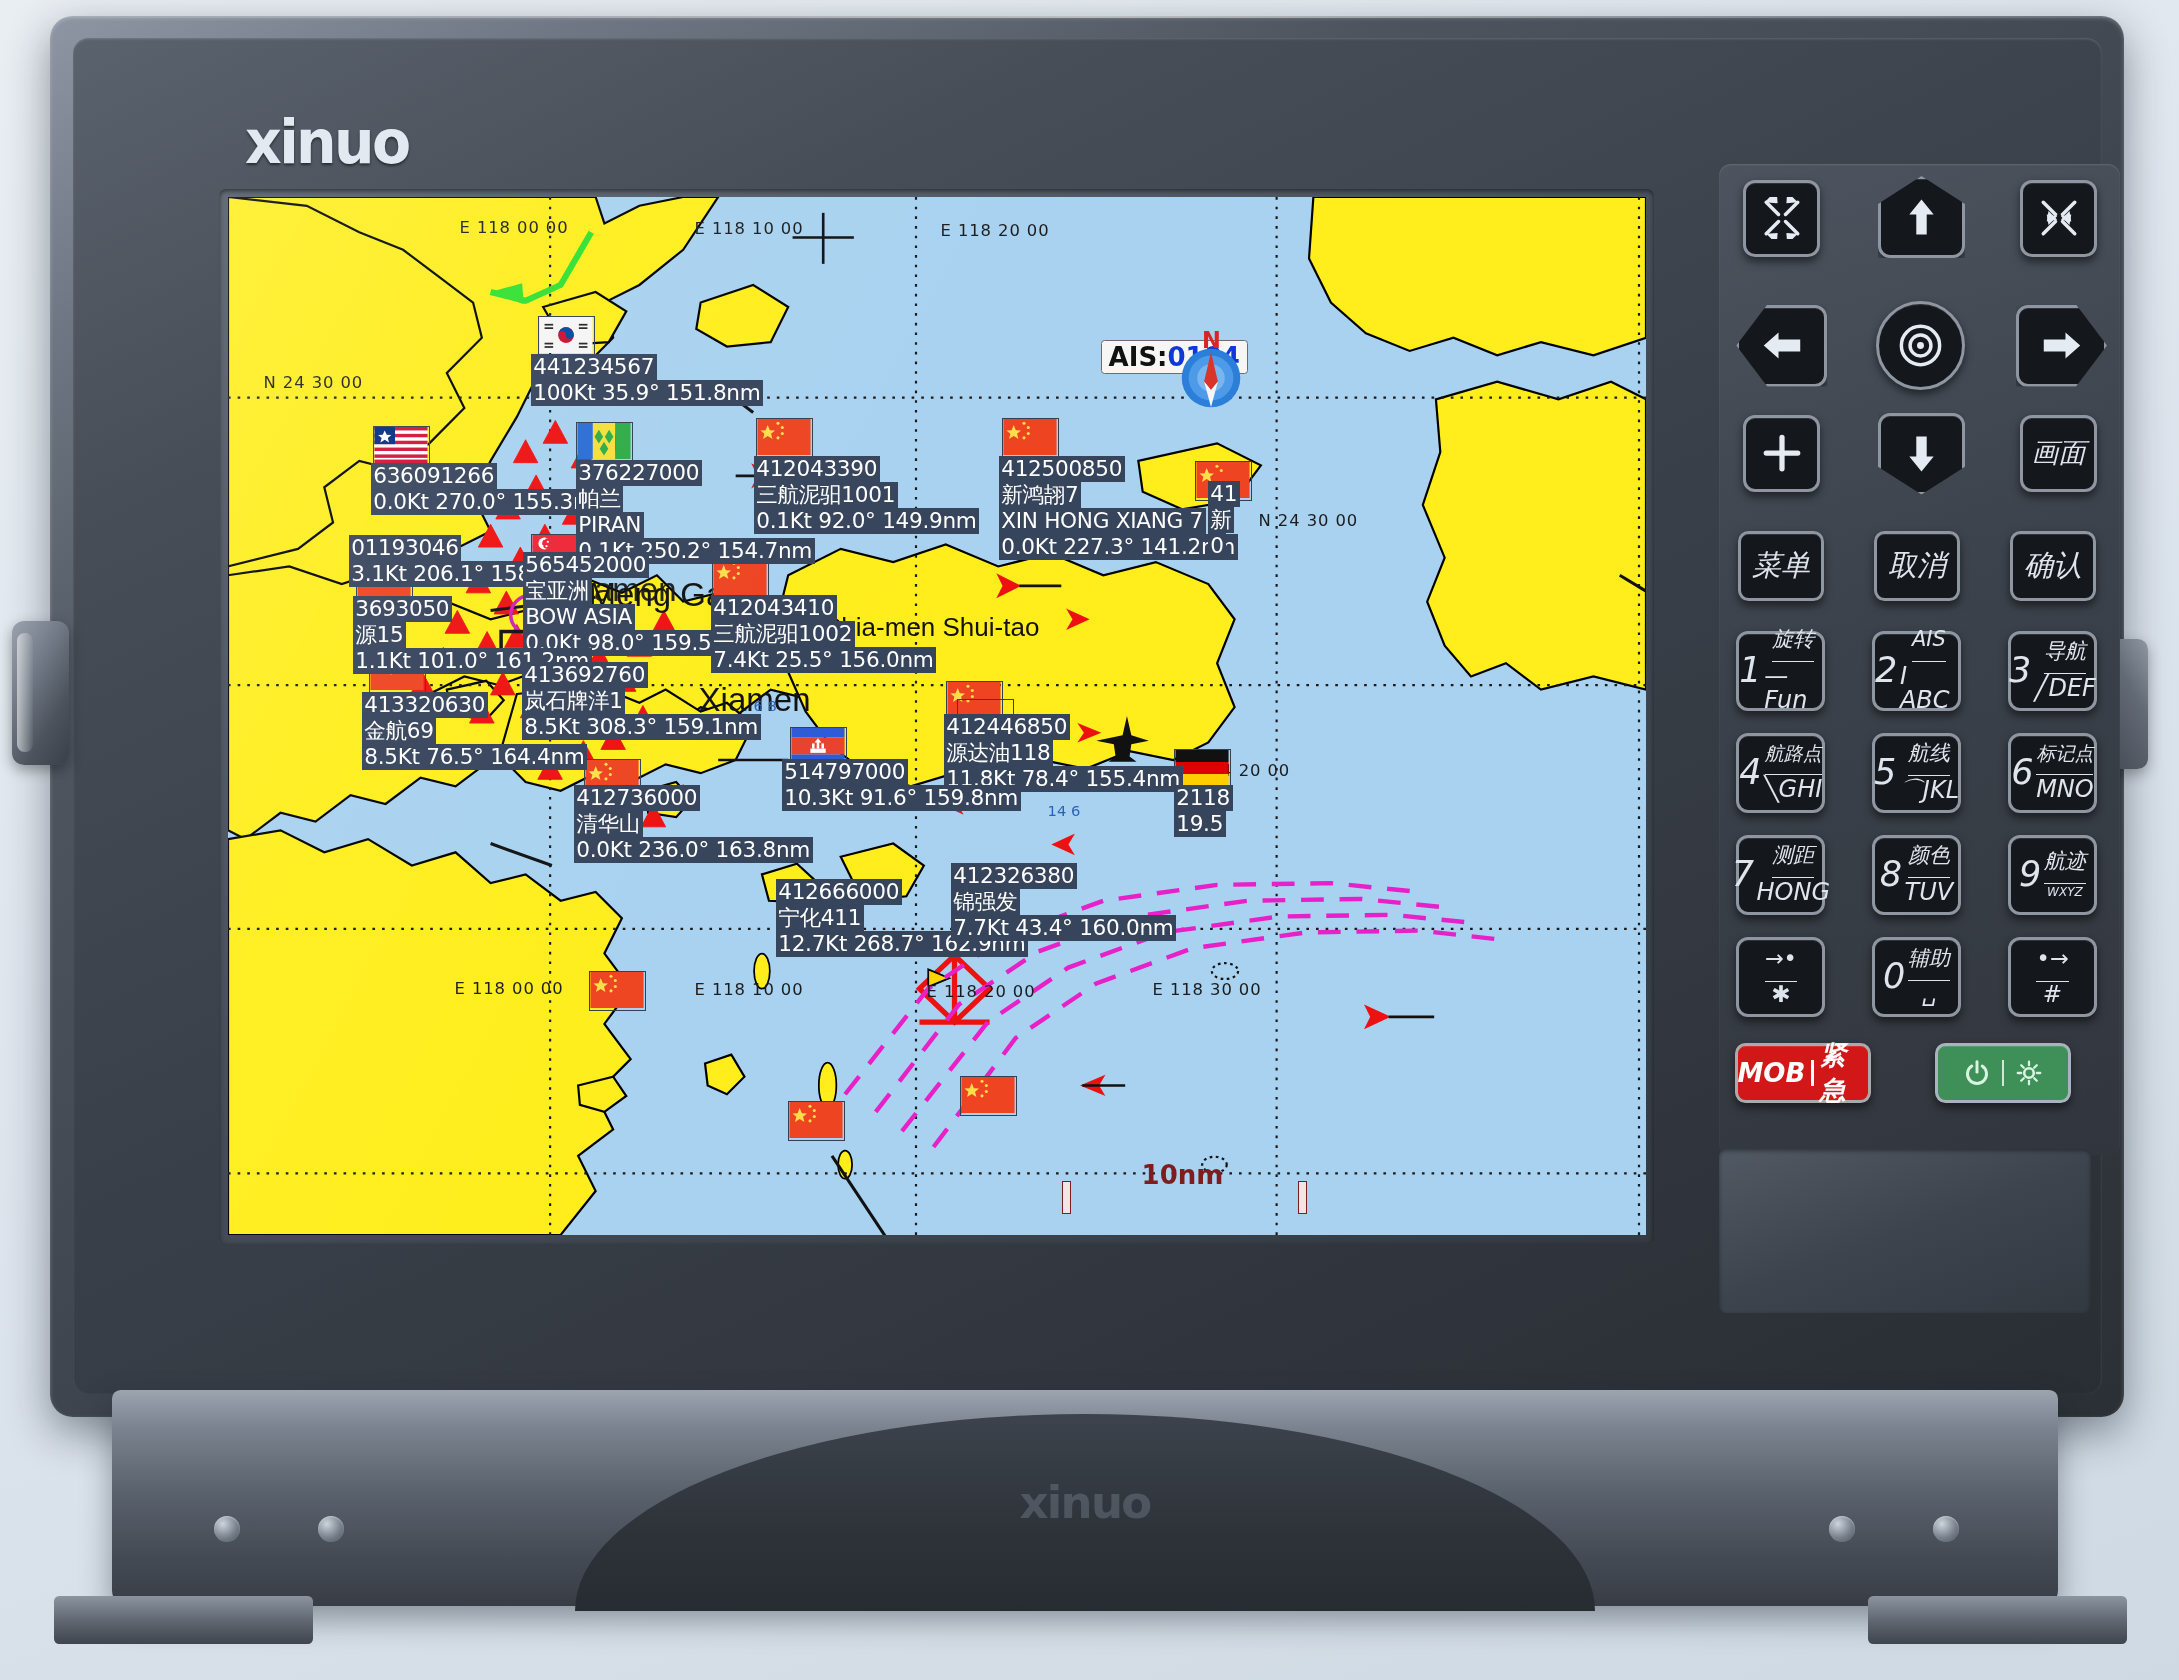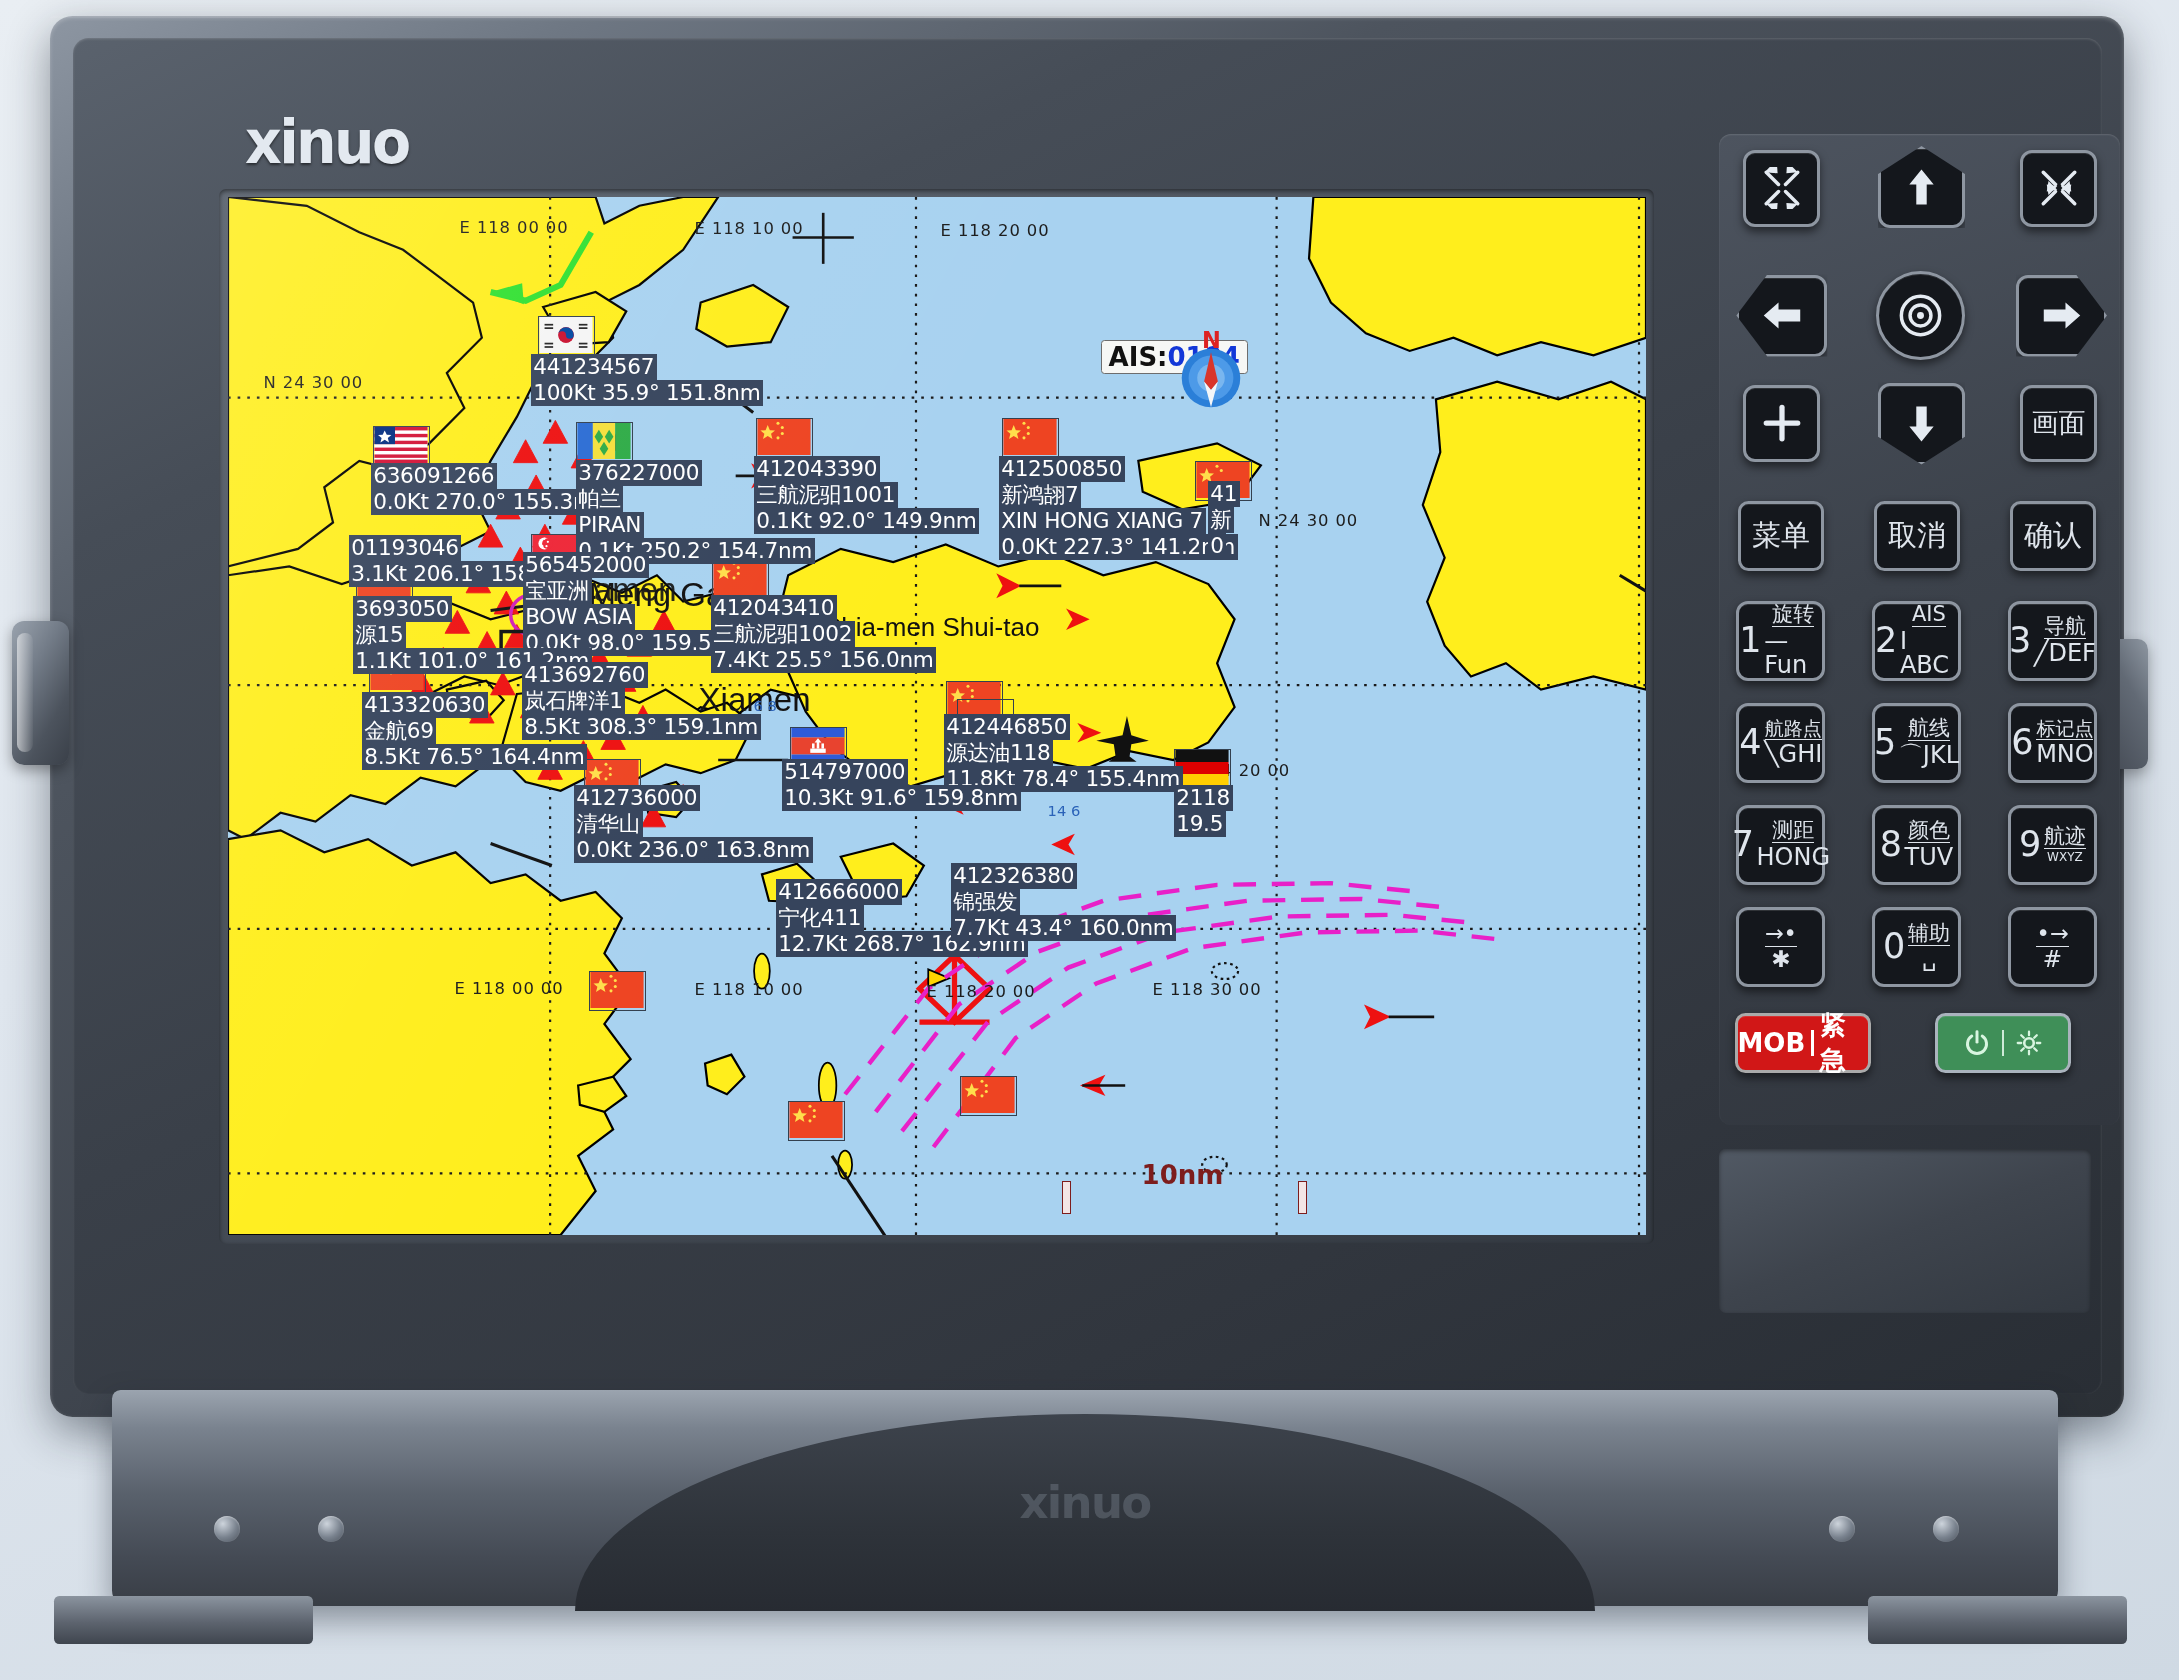--- a/index.html
+++ b/index.html
@@ -63,21 +63,21 @@
     padding:0.9px 7px;font-size:26px;font-weight:bold;font-family:"DejaVu Sans",sans-serif;color:#111;white-space:nowrap;}
   .ais-counter b{color:#1237d8;}
 
   .scalebar{position:absolute;}
   .scalebar .bar{position:absolute;left:0;top:19px;height:6px;background:#c8a8a8;border:1.7px solid #7d1d1d;}
   .scalebar .cap{position:absolute;top:7px;width:7px;height:31px;background:#f3e5e5;border:1.7px solid #7d1d1d;}
   .scalebar .txt{position:absolute;left:80px;top:-14px;color:#7d1d1d;font-size:26px;font-weight:bold;
     font-family:"DejaVu Sans",sans-serif;}
 
   
-  .keypad{position:absolute;left:1688px;top:134px;width:363px;height:960px;}
+  .keypad{position:absolute;left:1688px;top:164px;width:363px;height:960px;font-style:italic;}
   .kp-surround{position:absolute;left:-19px;top:-15.6px;width:401px;height:991px;border-radius:12px;
     background:linear-gradient(160deg,#4d545f,#3c424b 45%,#31363e);
     box-shadow:inset 0 0.9px 1.7px rgba(255,255,255,.14);}
   .key{position:absolute;background:#14171c;color:#dfe5ec;
     display:flex;align-items:center;justify-content:center;
     border:3.5px solid #8e96a1;box-shadow:0 4.3px 8.6px rgba(0,0,0,.5), inset 0 0.9px 0 rgba(255,255,255,.12);
     font-family:"DejaVu Sans",sans-serif;}
   .key.sq{width:71px;height:71px;border-radius:12px;}
   .key.fn{width:80px;height:64px;border-radius:10.4px;font-size:29px;}
   .key.num{width:83px;height:74px;border-radius:12px;}
@@ -88,21 +88,21 @@
     clip-path:polygon(0% 0%,100% 0%,100% 66%,50% 100%,0% 66%);}
   .key.tri-lf{width:85px;height:76px;border-radius:12px;
     clip-path:polygon(0% 50%,34% 0%,100% 0%,100% 100%,34% 100%);}
   .key.tri-rt{width:85px;height:76px;border-radius:12px;
     clip-path:polygon(0% 0%,66% 0%,100% 50%,66% 100%,0% 100%);}
   .key.wide{width:130px;height:54px;border-radius:10.4px;}
 
   .numkey{display:flex;align-items:center;gap:2.6px;}
   .numkey .dg{font-size:35px;line-height:35px;}
   .numkey .stk{display:flex;flex-direction:column;align-items:center;line-height:1;}
-  .numkey .stk .top{font-size:21px;padding-bottom:1px;border-bottom:1.7px solid #dfe5ec;}
+  .numkey .stk .top{font-size:21px;padding-bottom:11px;border-bottom:1.7px solid #dfe5ec;}
   .numkey .stk .bot{font-size:24px;padding-top:1.7px;}
 
   .key.mob{background:#d11717;border-color:#aaa;color:#fff;font-size:26px;font-weight:bold;gap:0;}
   .key.mob .sep{display:inline-block;width:2.6px;height:26px;background:#fff;margin:0 6px;vertical-align:middle;}
   .key.pwr{background:#3f8f58;border-color:#aab3bd;color:#d8f5e0;font-size:29px;}
   .key.pwr .sep{display:inline-block;width:2.6px;height:26px;background:#cfead8;margin:0 12px;vertical-align:middle;}
 
   .ico{display:block;}
 
   

